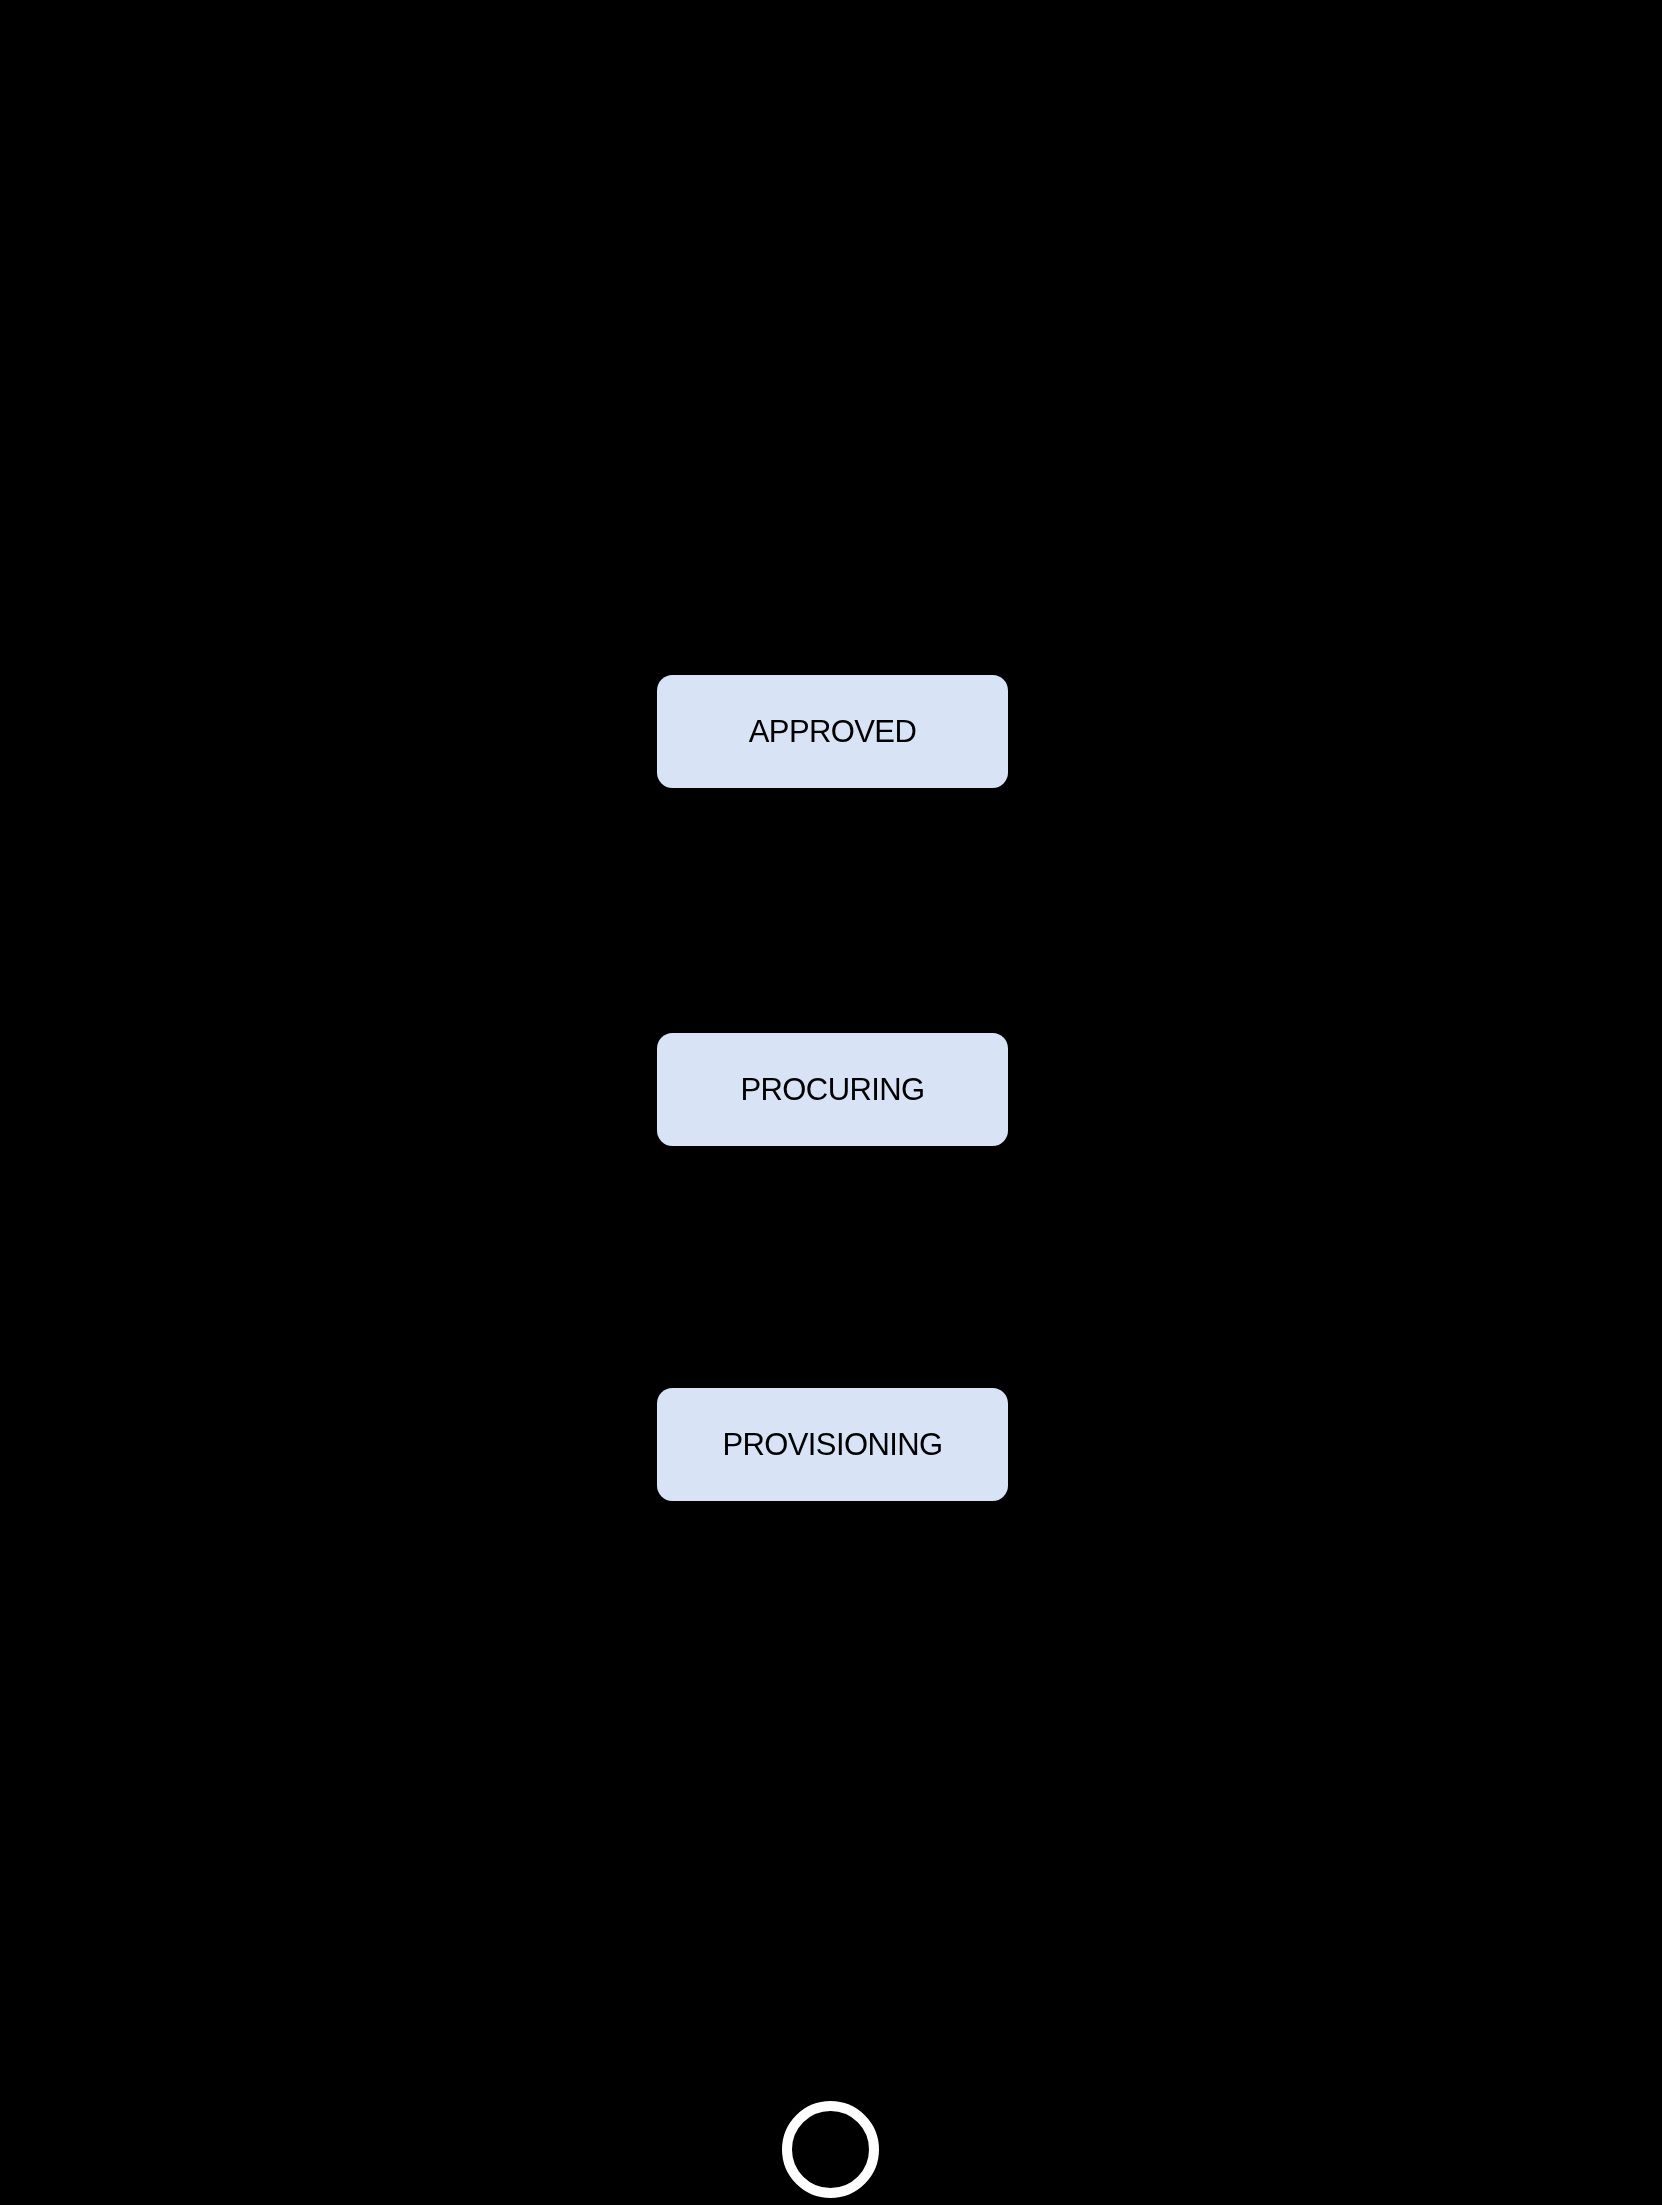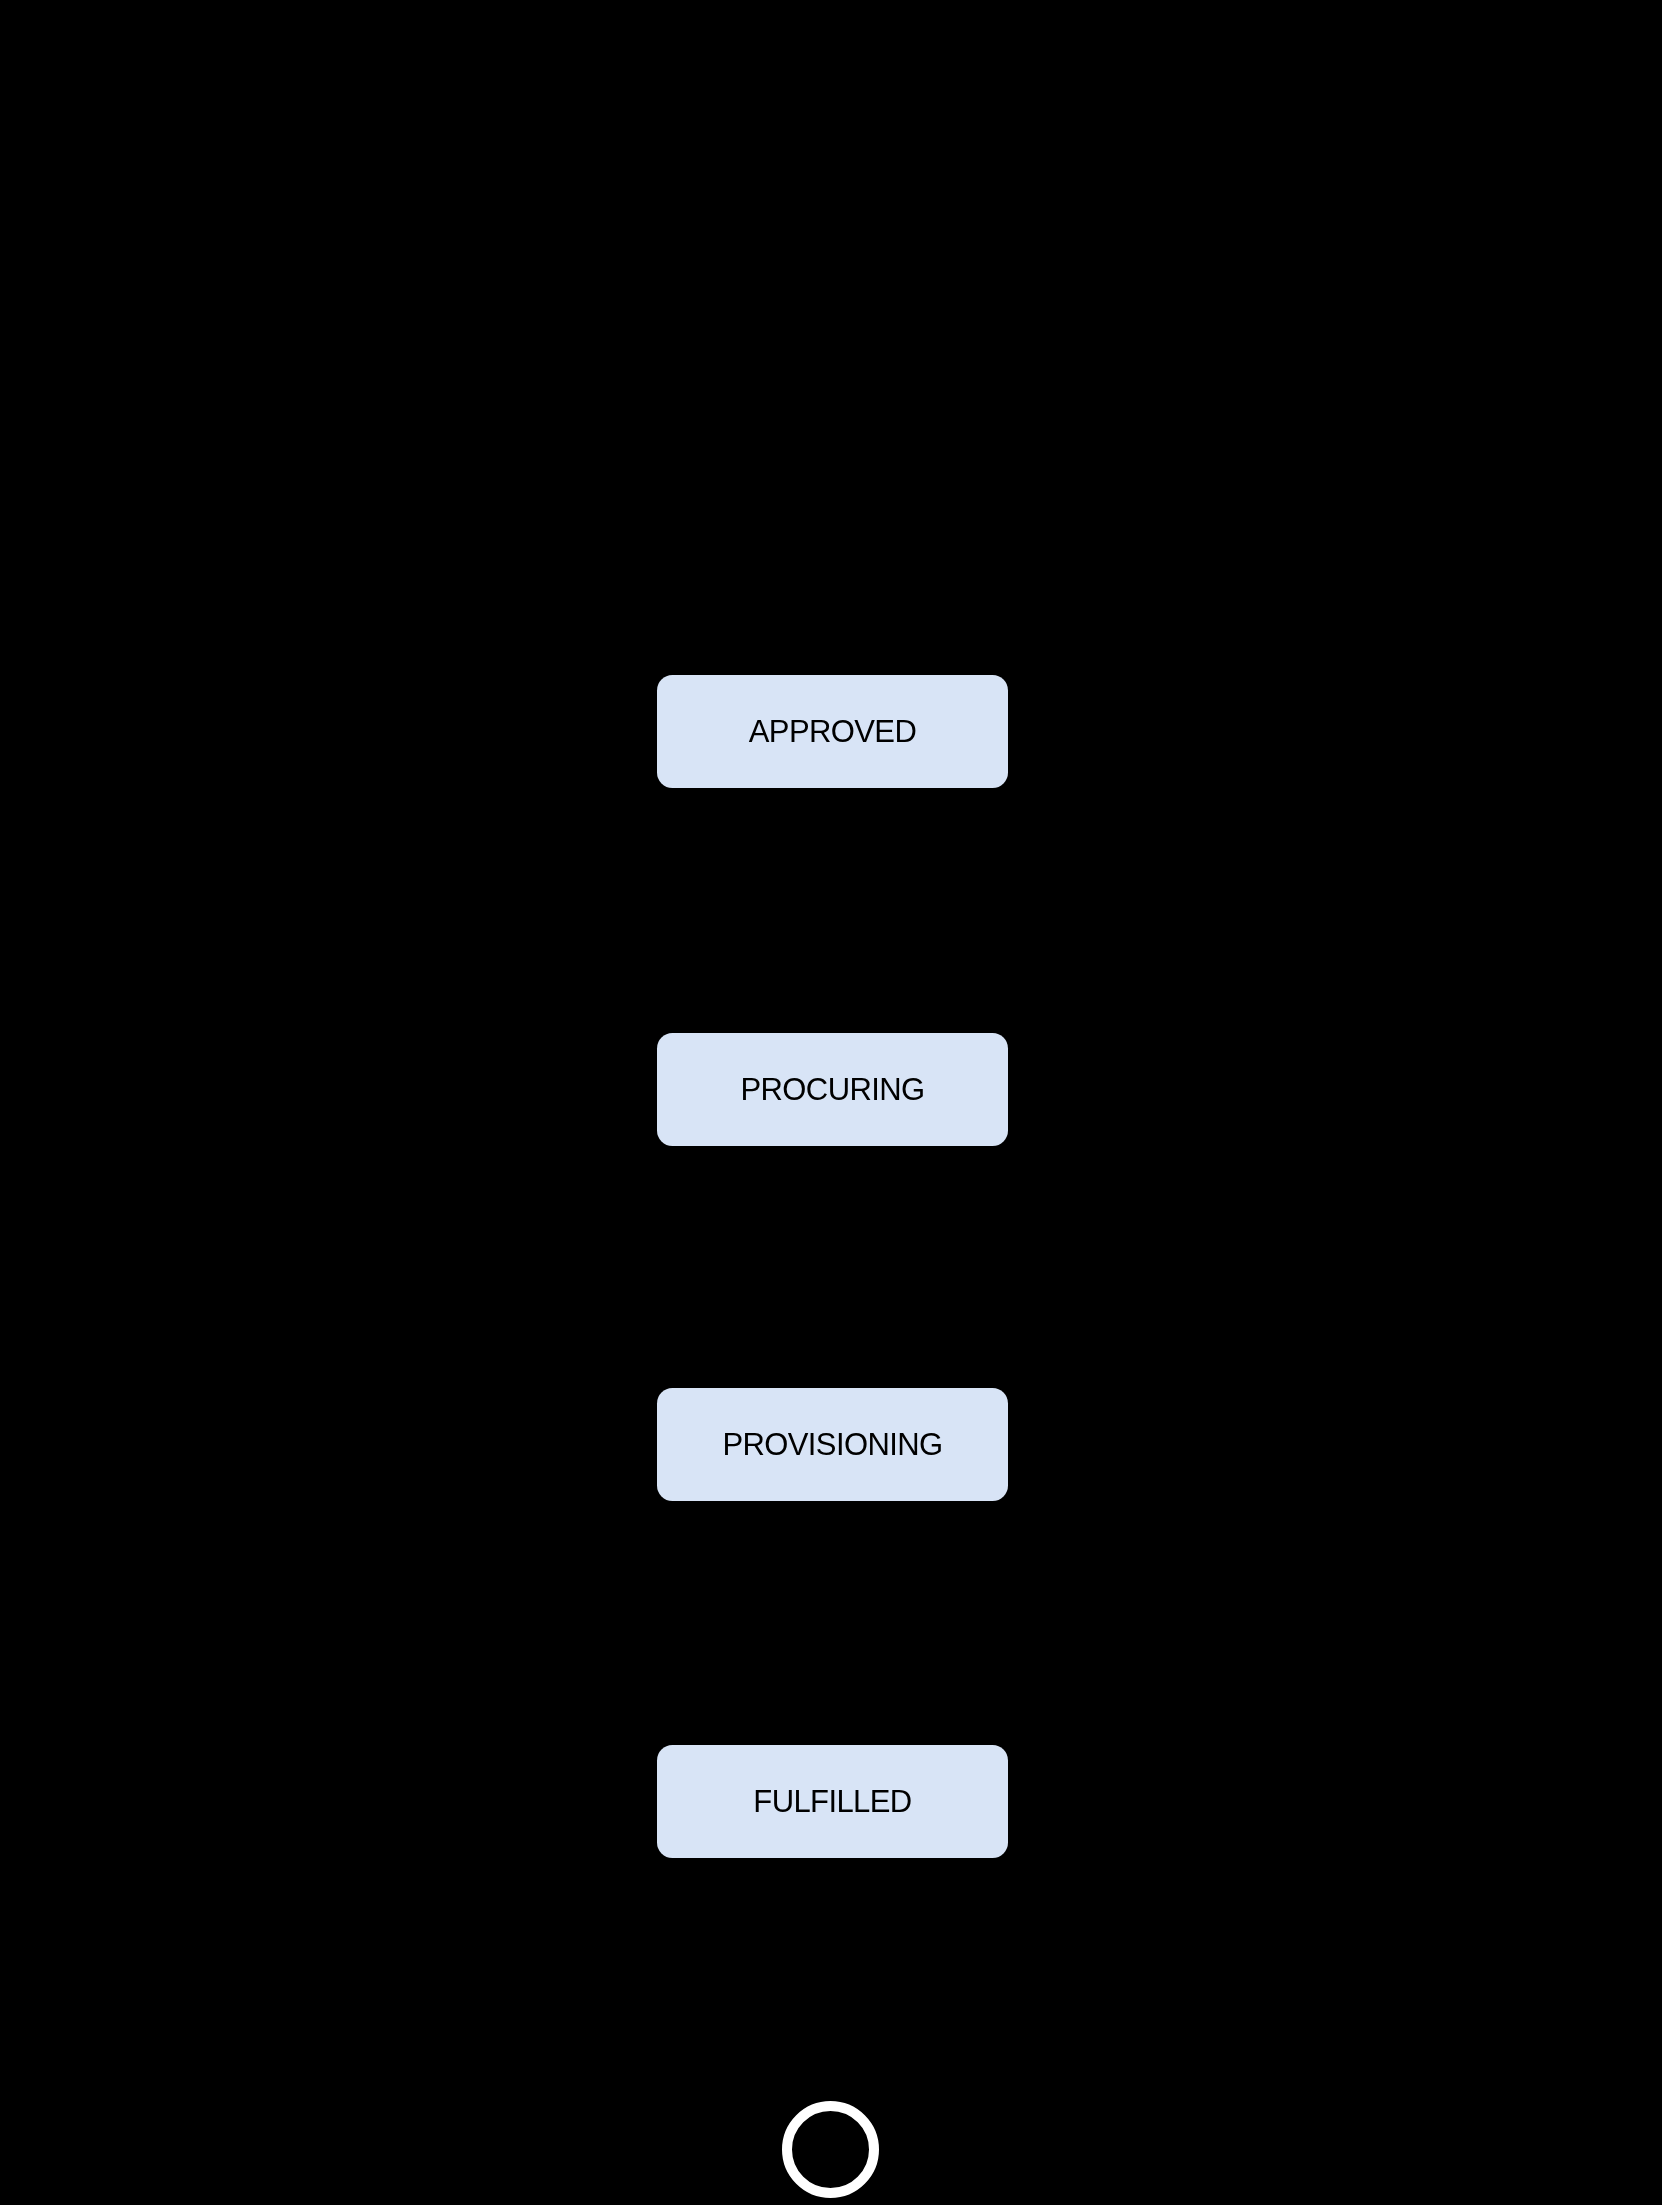--- a/index.html
+++ b/index.html
@@ -60,20 +60,17 @@
   </div>
 
   <div class="state-node pos-2">
     <span class="state-label">PROCURING</span>
   </div>
 
   <div class="state-node pos-3">
     <span class="state-label">PROVISIONING</span>
   </div>
 
-  <div class="state-node pos-4">
-    <span class="state-label">FULFILLED</span>
-  </div>
 
   <div class="final-marker"></div>
 
 </div>
 
 
 </body></html>

